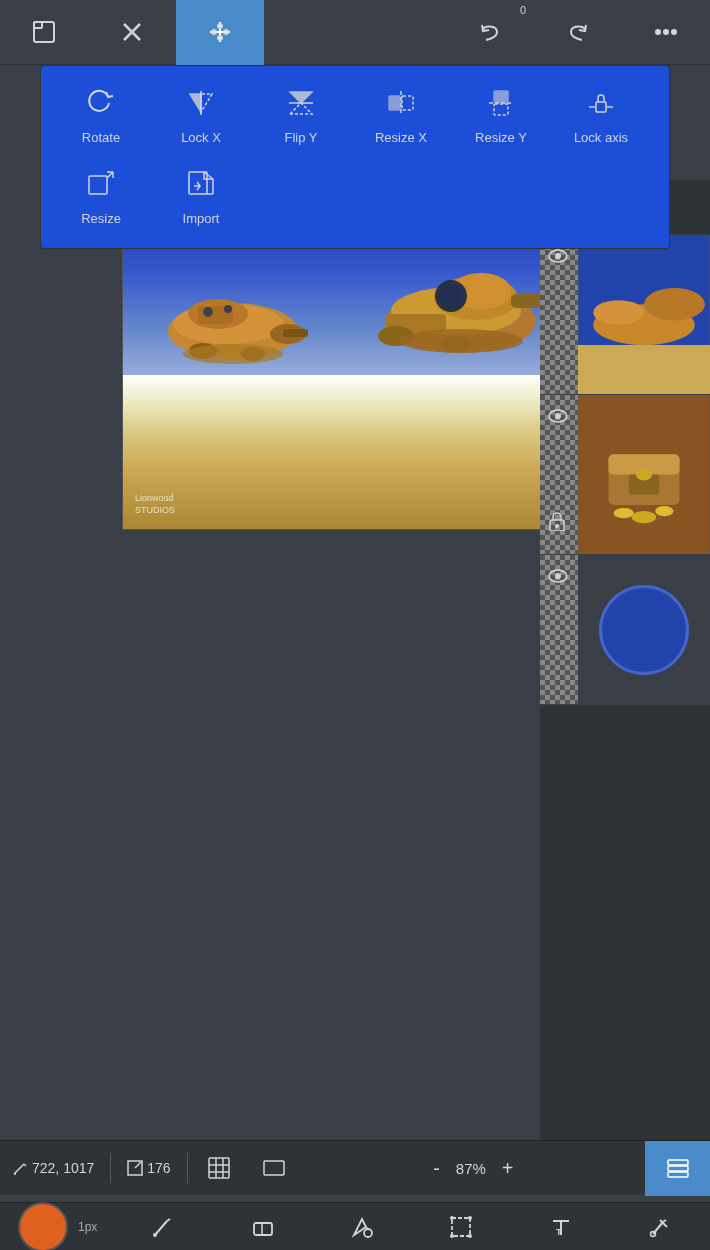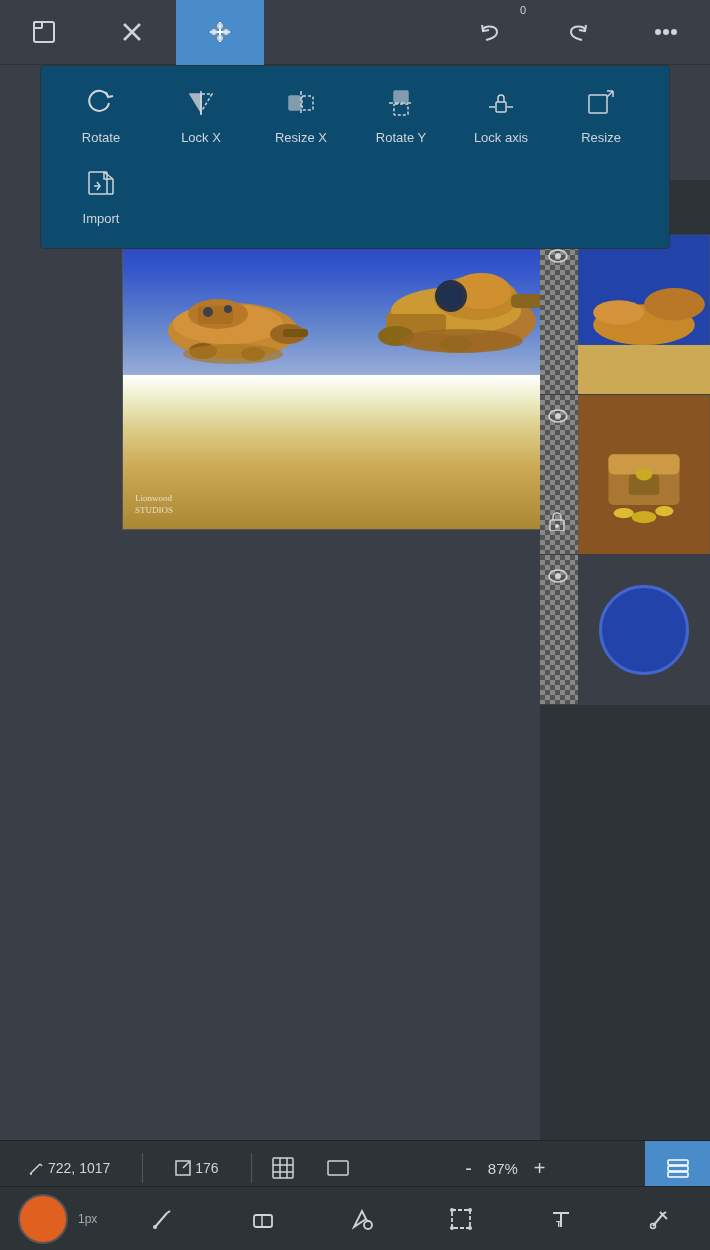--- a/index.html
+++ b/index.html
@@ -36,21 +36,21 @@
     .top-toolbar-right {
       margin-left: auto;
       display: flex;
     }
 
     
     .dropdown-panel {
       position: absolute;
       top: 65px;
       left: 40px;
-      background: #0c4a6e;
+      background: #1d4ed8;
       border: 1px solid #2e3338;
       border-radius: 4px;
       padding: 10px;
       z-index: 100;
       display: grid;
       grid-template-columns: repeat(6, 100px);
       grid-template-rows: auto auto;
       gap: 0;
       width: 630px;
     }
@@ -93,21 +93,20 @@
       width: 460px;
       height: 345px;
       background: linear-gradient(180deg, #2244aa 0%, #3366cc 30%, #99bbff 55%, #ddcc88 70%, #ccaa55 85%, #aa8833 100%);
       border: 1px solid #555;
       overflow: hidden;
     }
     .canvas-image-inner {
       width: 100%;
       height: 100%;
       position: relative;
-      font-family: Liberation Serif, serif;
     }
 
     
     .sky-bg {
       position: absolute;
       top: 0; left: 0; right: 0;
       height: 60%;
       background: linear-gradient(180deg, #1a2faa 0%, #3355cc 40%, #6688cc 70%, #aabbdd 100%);
     }
     .ground-bg {
@@ -248,21 +247,21 @@
       display: flex;
       align-items: center;
       border-top: 1px solid #222;
     }
     .status-coords {
       display: flex;
       align-items: center;
       gap: 4px;
       color: #d0d4d8;
       font-size: 14px;
-      padding: 0 28px;
+      padding: 0 12px;
     }
     .status-divider {
       width: 1px;
       height: 30px;
       background: #555;
       margin: 0 4px;
     }
     .status-btn {
       display: flex;
       align-items: center;
@@ -299,21 +298,21 @@
       color: white;
       font-size: 20px;
     }
 
     
     .tools-bar {
       position: absolute;
       bottom: 0;
       left: 0;
       right: 0;
-      height: 64px;
+      height: 48px;
       background: #2e3338;
       display: flex;
       align-items: center;
       border-top: 1px solid #222;
     }
     .tool-color {
       width: 50px;
       height: 50px;
       border-radius: 50%;
       background: #e06020;
@@ -413,36 +412,46 @@
         <polygon points="4,6 15,24 15,6" stroke="#d0d4d8" stroke-width="1.5" fill="#d0d4d8" opacity="0.8"></polygon>
         <polygon points="26,6 15,24 15,6" stroke="#d0d4d8" stroke-width="1.5" fill="none" stroke-dasharray="3,2"></polygon>
         <line x1="15" y1="3" x2="15" y2="27" stroke="#d0d4d8" stroke-width="1.5"></line>
       </svg>
     </div>
     <span class="label">Lock X</span>
   </div>
   <div class="dropdown-item">
     <div class="icon-wrap">
       <svg width="30" height="30" viewBox="0 0 30 30" fill="none">
+        <polygon points="4,4 26,4 15,15" stroke="#d0d4d8" stroke-width="1.5" fill="#d0d4d8" opacity="0.8"></polygon>
+        <polygon points="4,26 26,26 15,15" stroke="#d0d4d8" stroke-width="1.5" fill="none" stroke-dasharray="3,2"></polygon>
+        <line x1="3" y1="15" x2="27" y2="15" stroke="#d0d4d8" stroke-width="1.5"></line>
+      </svg>
+    </div>
+    <span class="label">Flip Y</span>
+  </div>
+  <div class="dropdown-item">
+    <div class="icon-wrap">
+      <svg width="30" height="30" viewBox="0 0 30 30" fill="none">
         <rect x="3" y="8" width="11" height="14" rx="1" stroke="#d0d4d8" stroke-width="1.5" fill="#d0d4d8" opacity="0.6"></rect>
         <rect x="16" y="8" width="11" height="14" rx="1" stroke="#d0d4d8" stroke-width="1.5" fill="none" stroke-dasharray="3,2"></rect>
         <line x1="15" y1="3" x2="15" y2="27" stroke="#d0d4d8" stroke-width="1.5" stroke-dasharray="4,2"></line>
       </svg>
     </div>
     <span class="label">Resize X</span>
   </div>
   <div class="dropdown-item">
     <div class="icon-wrap">
       <svg width="30" height="30" viewBox="0 0 30 30" fill="none">
         <rect x="8" y="3" width="14" height="11" rx="1" stroke="#d0d4d8" stroke-width="1.5" fill="#d0d4d8" opacity="0.6"></rect>
         <rect x="8" y="16" width="14" height="11" rx="1" stroke="#d0d4d8" stroke-width="1.5" fill="none" stroke-dasharray="3,2"></rect>
         <line x1="3" y1="15" x2="27" y2="15" stroke="#d0d4d8" stroke-width="1.5" stroke-dasharray="4,2"></line>
       </svg>
     </div>
-    <span class="label">Rotate Y</span>
+    <span class="label">Resize Y</span>
   </div>
 
   <div class="dropdown-item">
     <div class="icon-wrap">
       <svg width="30" height="30" viewBox="0 0 30 30" fill="none">
         <rect x="10" y="14" width="10" height="10" rx="1" stroke="#d0d4d8" stroke-width="1.5"></rect>
         <path d="M12 14 V10 A3 3 0 0 1 18 10 V14" stroke="#d0d4d8" stroke-width="1.5" fill="none"></path>
         <line x1="3" y1="19" x2="9" y2="19" stroke="#d0d4d8" stroke-width="1.5"></line>
         <line x1="21" y1="19" x2="27" y2="19" stroke="#d0d4d8" stroke-width="1.5"></line>
       </svg>

